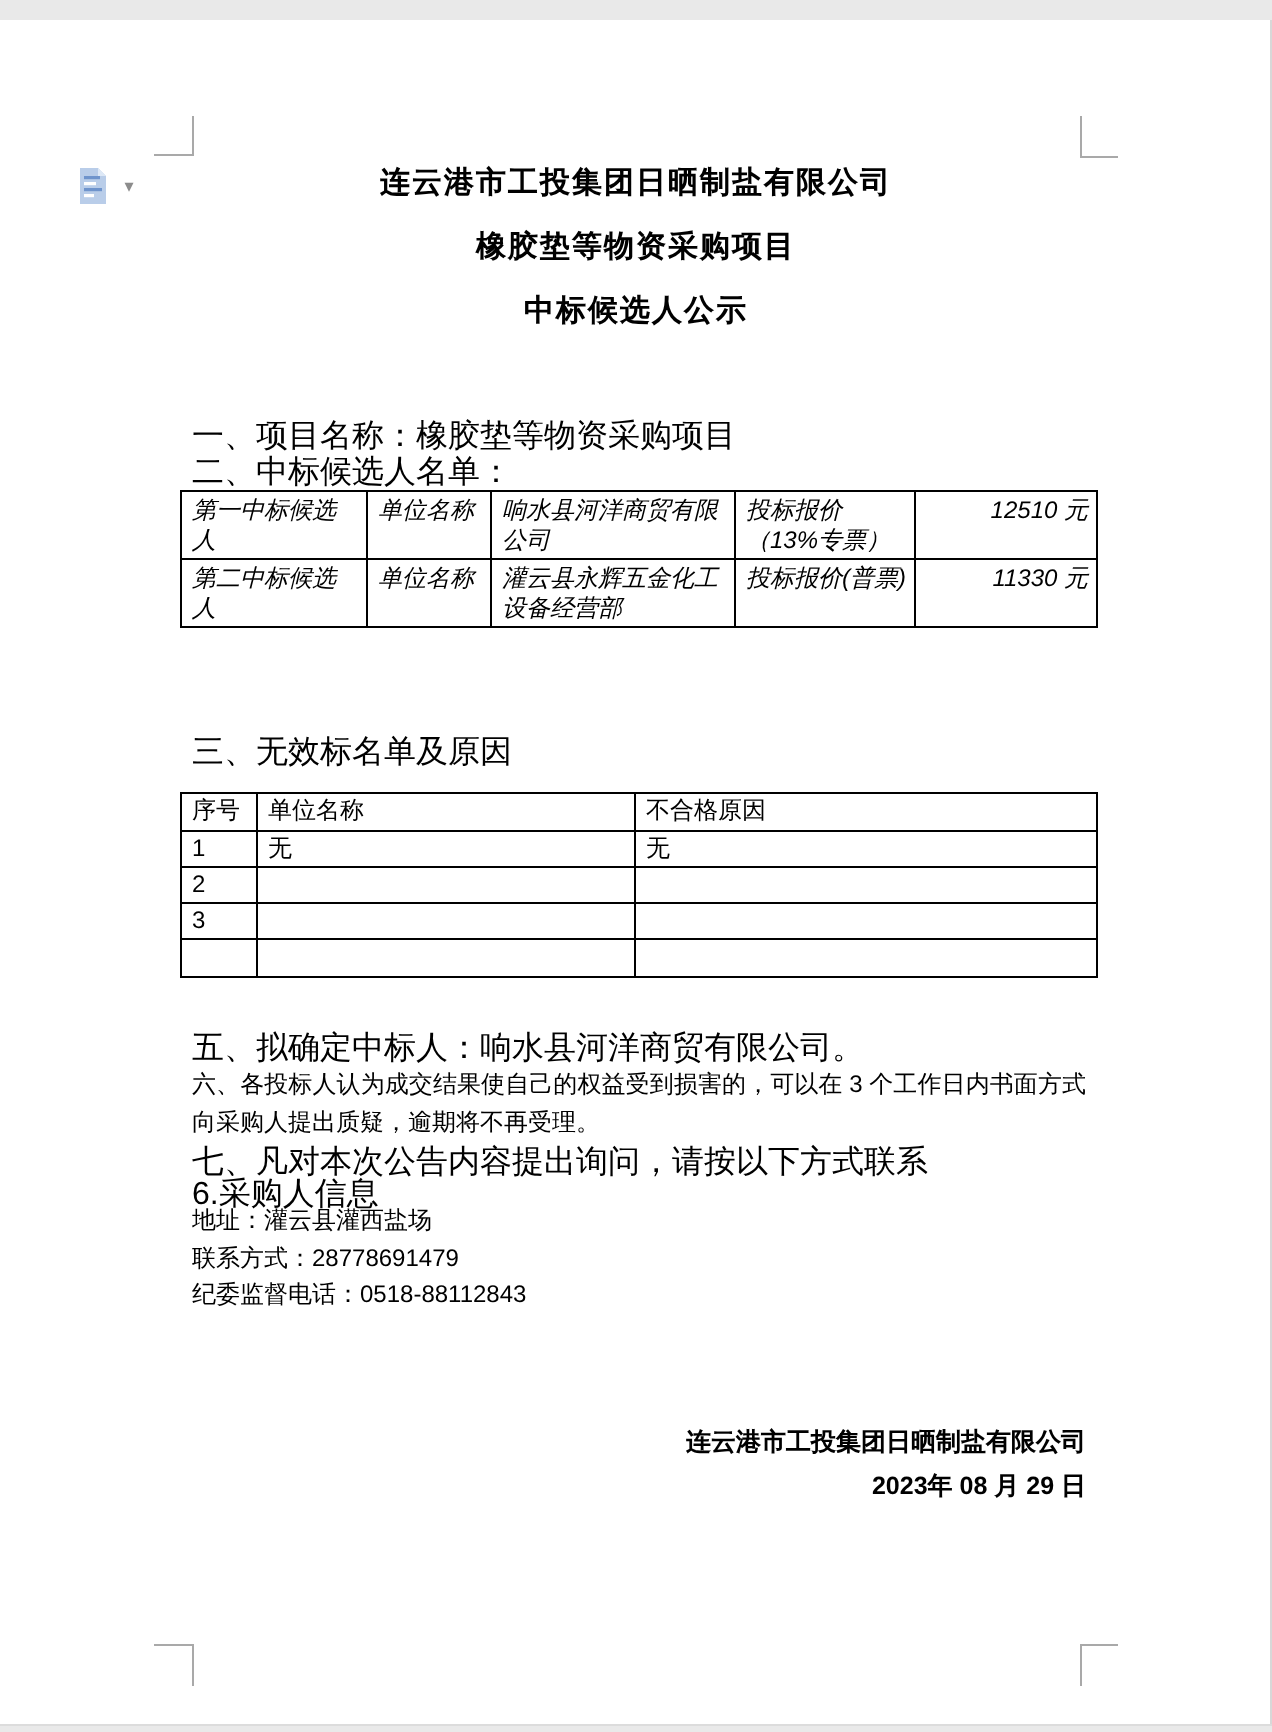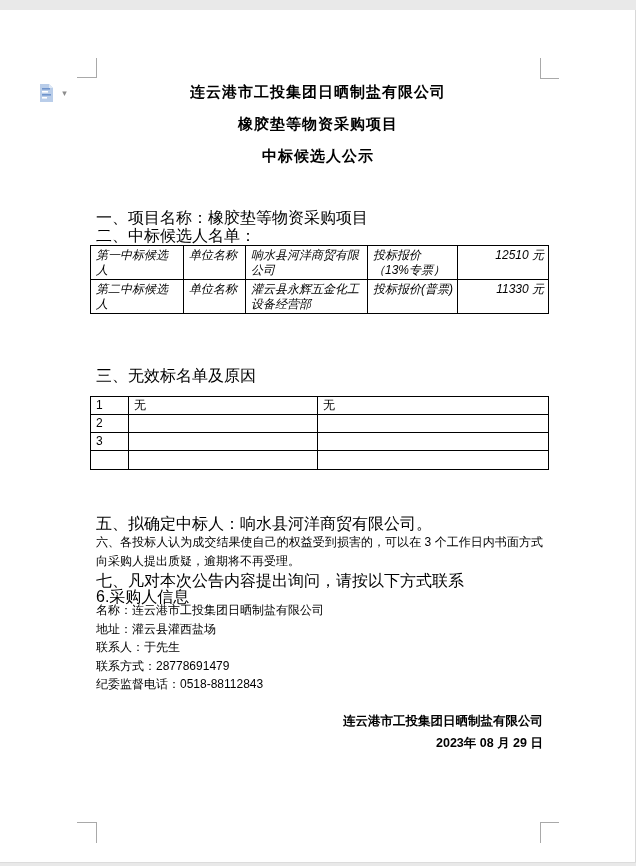--- a/index.html
+++ b/index.html
@@ -98,20 +98,25 @@
       <td class="c4">投标报价(普票)</td>
       <td class="c5">11330 元</td>
     </tr>
   </tbody>
     </table>
 
   <div class="sec" style="top:366px;">三、无效标名单及原因</div>
 
   <table class="tbl2">
     <tbody>
+        <tr class="rl">
+      <td class="d1">序号</td>
+      <td class="d2">单位名称</td>
+      <td class="d3">不合格原因</td>
+    </tr>
     <tr class="rh">
       <td class="d1">1</td>
       <td class="d2">无</td>
       <td class="d3">无</td>
     </tr>
     <tr class="rh">
       <td class="d1">2</td>
       <td class="d2"></td>
       <td class="d3"></td>
     </tr>
@@ -127,23 +132,21 @@
     </tr>
   </tbody>
     </table>
 
   <div class="sec" style="top:514px;">五、拟确定中标人：响水县河洋商贸有限公司。</div>
   <div class="par6">六、各投标人认为成交结果使自己的权益受到损害的，可以在 3 个工作日内书面方式向采购人提出质疑，逾期将不再受理。</div>
   <div class="sec" style="top:571px;">七、凡对本次公告内容提出询问，请按以下方式联系</div>
 
   <div class="sec" style="top:587px;">6.采购人信息</div>
   <div class="buyer">
-    <div class="bl">名称：连云港市工投集团日晒制盐有限公司</div>
     <div class="bl">地址：灌云县灌西盐场</div>
-    <div class="bl">联系人：于先生</div>
     <div class="bl">联系方式：28778691479</div>
     <div class="bl">纪委监督电话：0518-88112843</div>
   </div>
 
   <div class="sig">
     <div class="sl">连云港市工投集团日晒制盐有限公司</div>
     <div class="sl">2023年 08 月 29 日</div>
   </div>
 
 </div>

